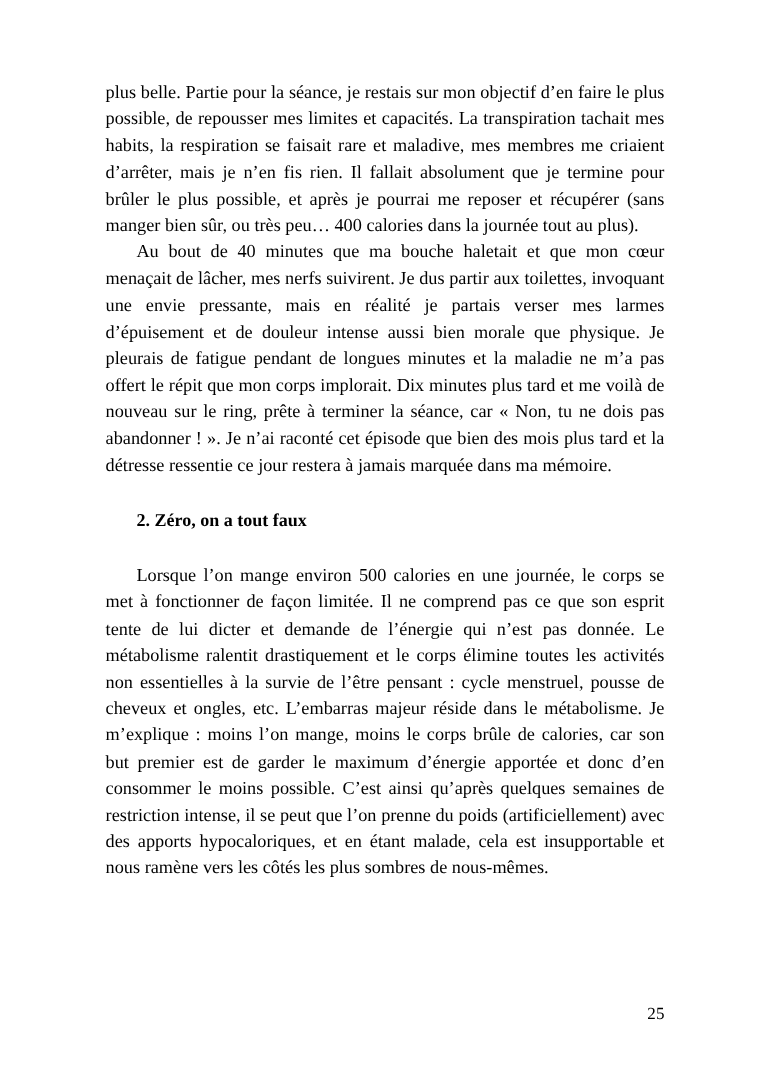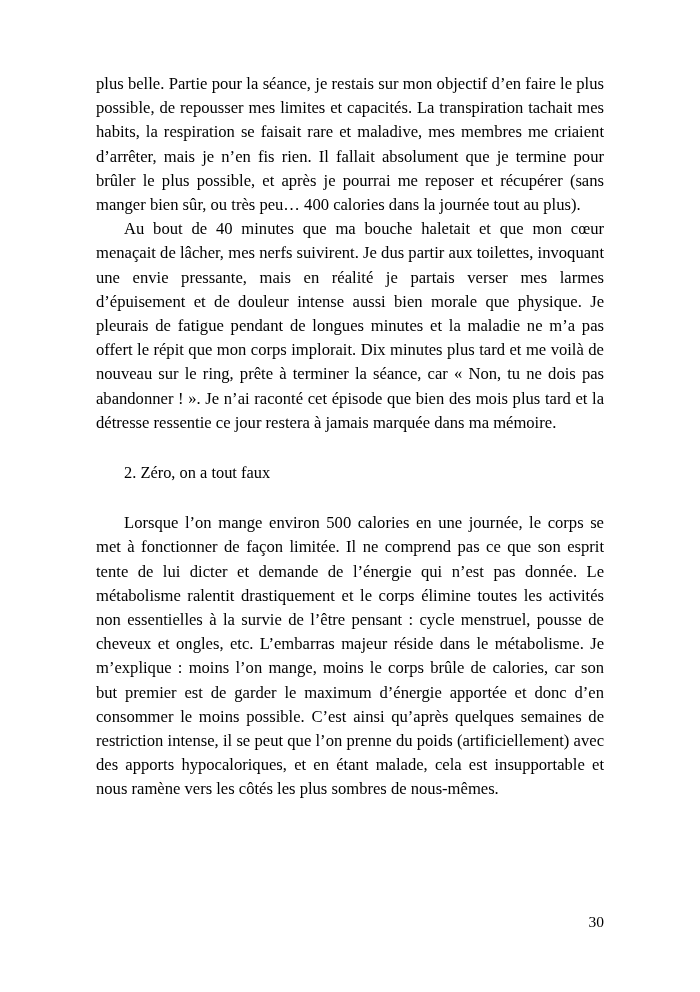--- a/index.html
+++ b/index.html
@@ -39,21 +39,21 @@
     hyphens: none;
     -webkit-hyphens: none;
   }
   p.body-par.no-indent {
     text-indent: 0;
   }
   h2.section-heading {
     margin: 0;
     font-size: 16.4px;
     line-height: 24.2px;
-    font-weight: normal;
+    font-weight: bold;
     text-align: left;
     text-indent: 28px;
     padding-top: 26px;
     padding-bottom: 26px;
   }
   .folio {
     position: absolute;
     right: 96px;
     top: 912px;
     width: 60px;
@@ -72,15 +72,15 @@
     <p class="body-par no-indent">plus belle. Partie pour la séance, je restais sur mon objectif d’en faire le plus possible, de repousser mes limites et capacités. La transpiration tachait mes habits, la respiration se faisait rare et maladive, mes membres me criaient d’arrêter, mais je n’en fis rien. Il fallait absolument que je termine pour brûler le plus possible, et après je pourrai me reposer et récupérer (sans manger bien sûr, ou très peu… 400 calories dans la journée tout au plus).</p>
 
     <p class="body-par">Au bout de 40 minutes que ma bouche haletait et que mon cœur menaçait de lâcher, mes nerfs suivirent. Je dus partir aux toilettes, invoquant une envie pressante, mais en réalité je partais verser mes larmes d’épuisement et de douleur intense aussi bien morale que physique. Je pleurais de fatigue pendant de longues minutes et la maladie ne m’a pas offert le répit que mon corps implorait. Dix minutes plus tard et me voilà de nouveau sur le ring, prête à terminer la séance, car « Non, tu ne dois pas abandonner ! ». Je n’ai raconté cet épisode que bien des mois plus tard et la détresse ressentie ce jour restera à jamais marquée dans ma mémoire.</p>
 
     <h2 class="section-heading">2. Zéro, on a tout faux</h2>
 
     <p class="body-par">Lorsque l’on mange environ 500 calories en une journée, le corps se met à fonctionner de façon limitée. Il ne comprend pas ce que son esprit tente de lui dicter et demande de l’énergie qui n’est pas donnée. Le métabolisme ralentit drastiquement et le corps élimine toutes les activités non essentielles à la survie de l’être pensant : cycle menstruel, pousse de cheveux et ongles, etc. L’embarras majeur réside dans le métabolisme. Je m’explique : moins l’on mange, moins le corps brûle de calories, car son but premier est de garder le maximum d’énergie apportée et donc d’en consommer le moins possible. C’est ainsi qu’après quelques semaines de restriction intense, il se peut que l’on prenne du poids (artificiellement) avec des apports hypocaloriques, et en étant malade, cela est insupportable et nous ramène vers les côtés les plus sombres de nous-mêmes.</p>
 
   </div>
 
-  <div class="folio">30</div>
+  <div class="folio">25</div>
 
 </div>
 
 </body></html>

